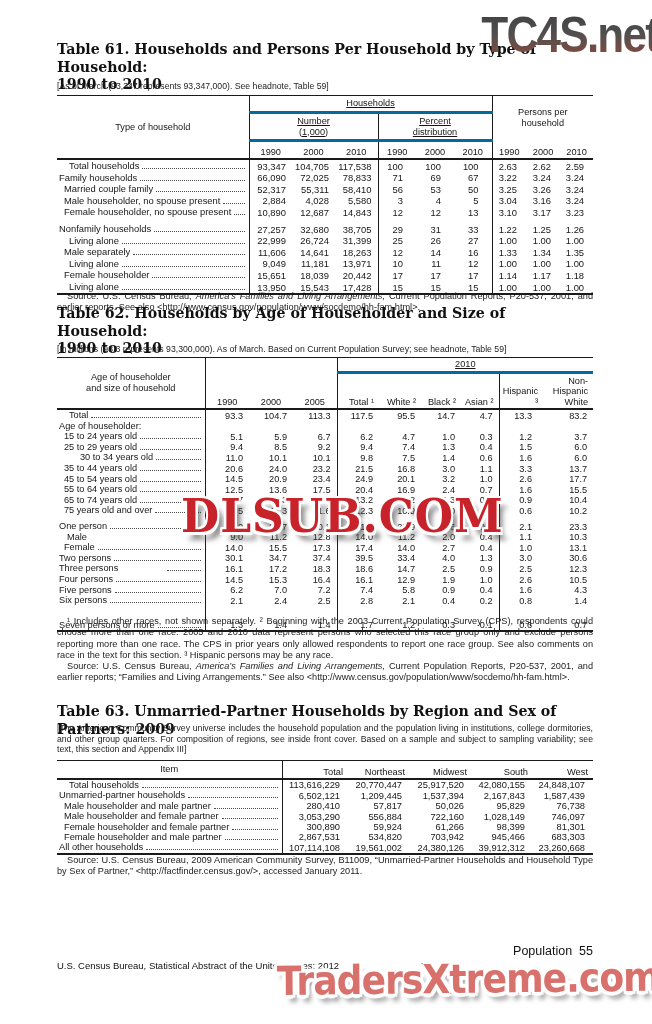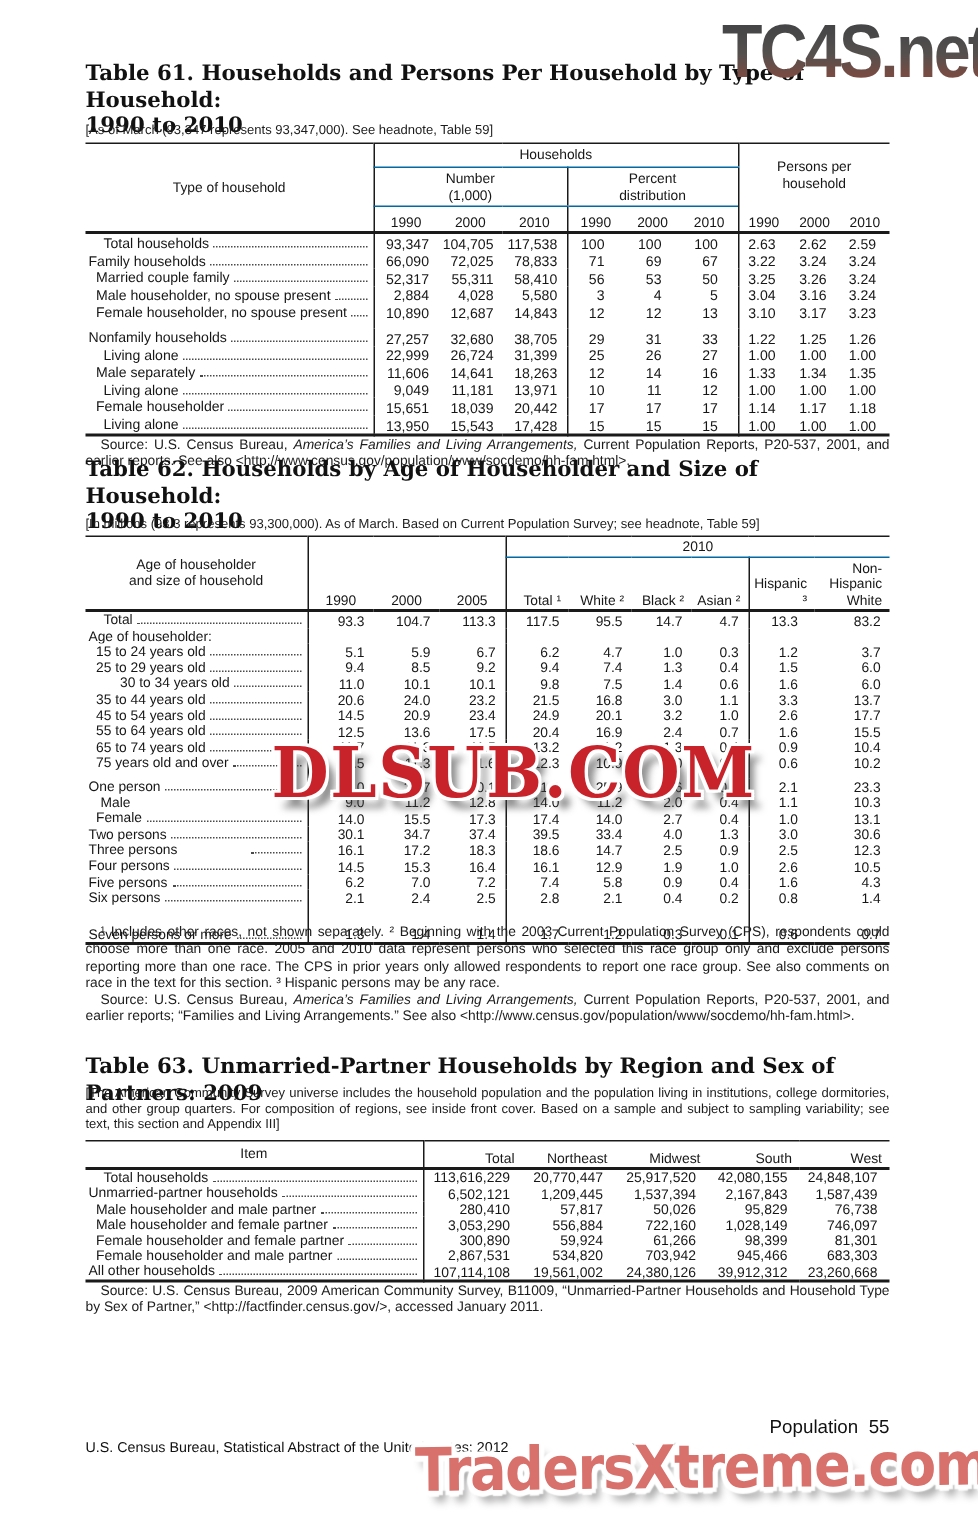--- a/index.html
+++ b/index.html
@@ -10,21 +10,21 @@
        white-space:pre-line;color:#111;}
   .hn{font-size:8.7px;line-height:10.6px;color:#1c1c1c;}
   .note{font-size:9.2px;line-height:11.3px;text-align:justify;color:#1c1c1c;}
   .note p{margin:0;text-indent:10px;}
   
   table{border-collapse:collapse;table-layout:fixed;width:536px;
         border-top:1px solid #1a1a1a;border-bottom:2px solid #1a1a1a;}
   thead{border-bottom:2px solid #1a1a1a;}
   th,td{padding:0;font-weight:normal;}
   .vl{border-left:1px solid #1a1a1a;}
-  .bb{border-bottom:1px solid #0369a1;}
+  .bb{border-bottom:3px solid #0369a1;text-decoration:underline;}
   .pre{white-space:pre-line;}
   .stub{text-align:center;vertical-align:middle;font-size:9.2px;line-height:10.8px;}
   .gh{text-align:center;vertical-align:middle;font-size:9.2px;line-height:10.8px;}
   .yr{text-align:center;vertical-align:bottom;font-size:9.2px;padding-bottom:1px;}
   .rh{text-align:right;vertical-align:bottom;font-size:9.2px;line-height:10.3px;padding-right:5px;padding-bottom:1px;}
   tr.h1>th{height:15px;} tr.h2>th{height:25px;} tr.h3>th{height:15px;}
   #t62 tr.h1>th{height:13px;} #t62 tr.h2>th{height:33px;}
   #t63 tr.h1>th, #t63 tr.h1>td{height:16px;font-size:9.3px;}
   tbody td{vertical-align:bottom;}
   td.lab{display:flex;align-items:baseline;overflow:hidden;}

